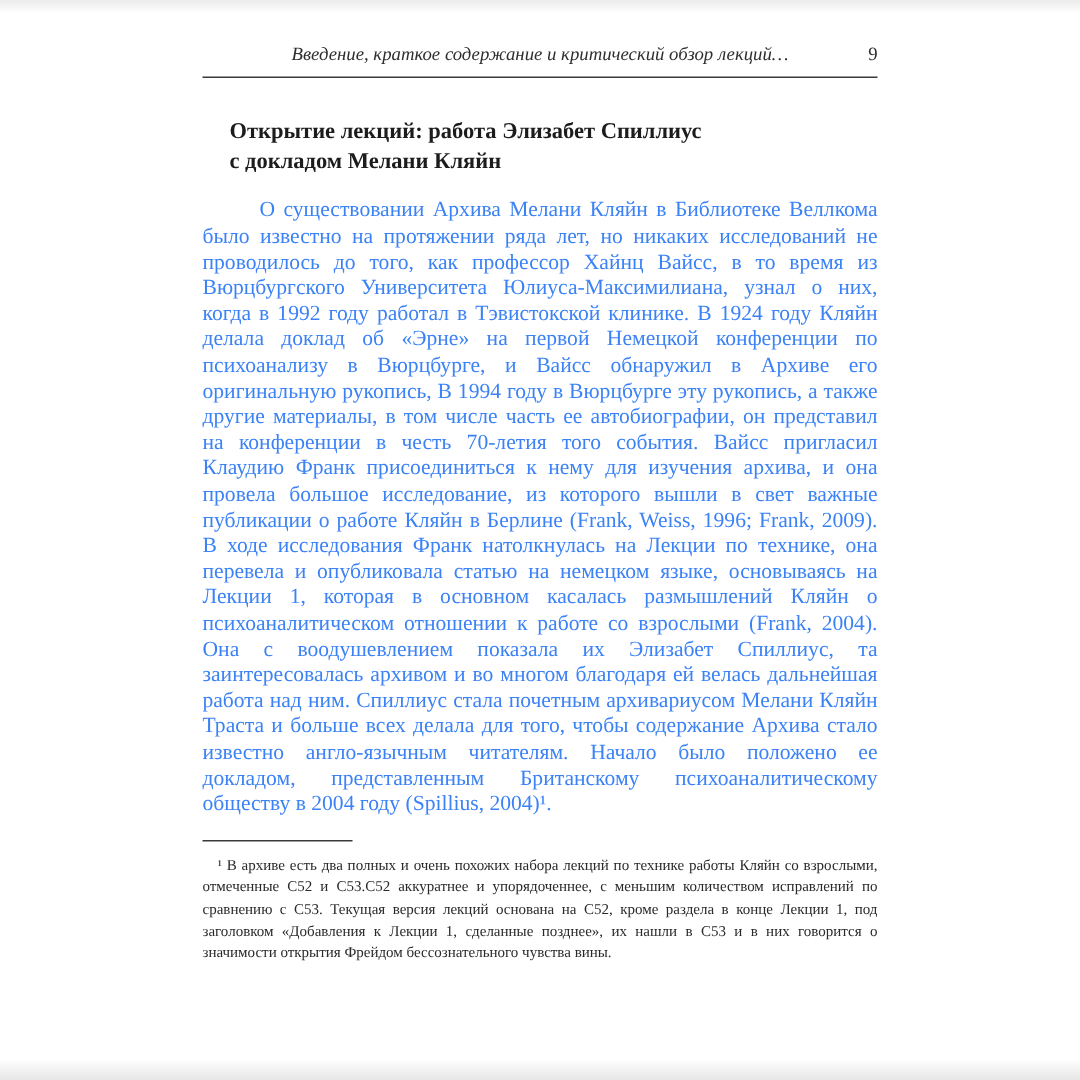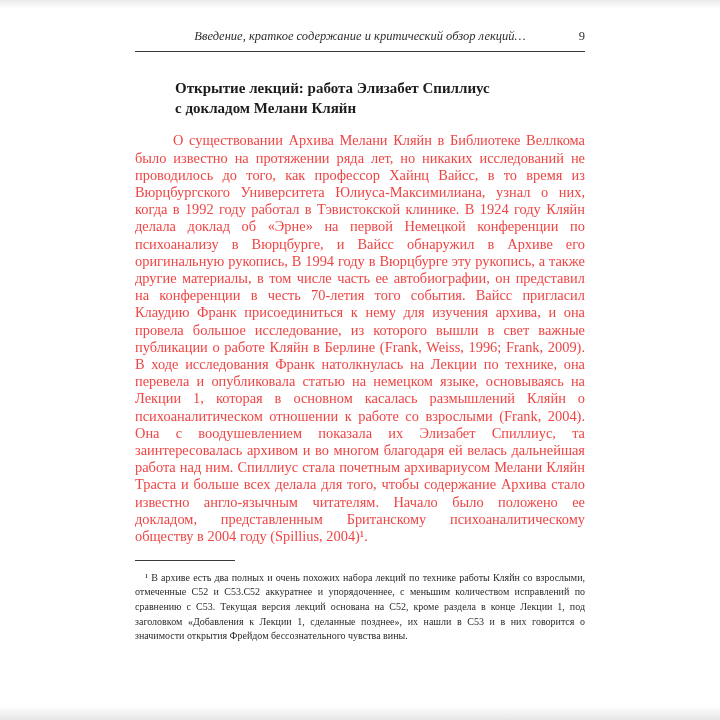--- a/index.html
+++ b/index.html
@@ -56,32 +56,32 @@
     top: 0;
     font-style: normal;
     color: #2e2e2e;
   }
   .header-rule {
     border: none;
     border-top: 1.2px solid #3a3a3a;
     margin: 0;
   }
   .section-heading {
-    margin: 26px 0 13px 40px;
+    margin: 26px 0 13px 18px;
     font-weight: bold;
     font-size: 15px;
     line-height: 20px;
     color: #1c1c1c;
   }
   .body-paragraph {
     font-size: 14.4px;
     line-height: 17.2px;
     text-align: justify;
     text-indent: 38px;
-    color: #ef4444;
+    color: #3b82f6;
   }
   .footnote-rule {
     border: none;
     border-top: 1.2px solid #3a3a3a;
     width: 100px;
     margin: 9px 0 5px 0;
   }
   .footnote-text {
     font-size: 10px;
     line-height: 14.7px;

